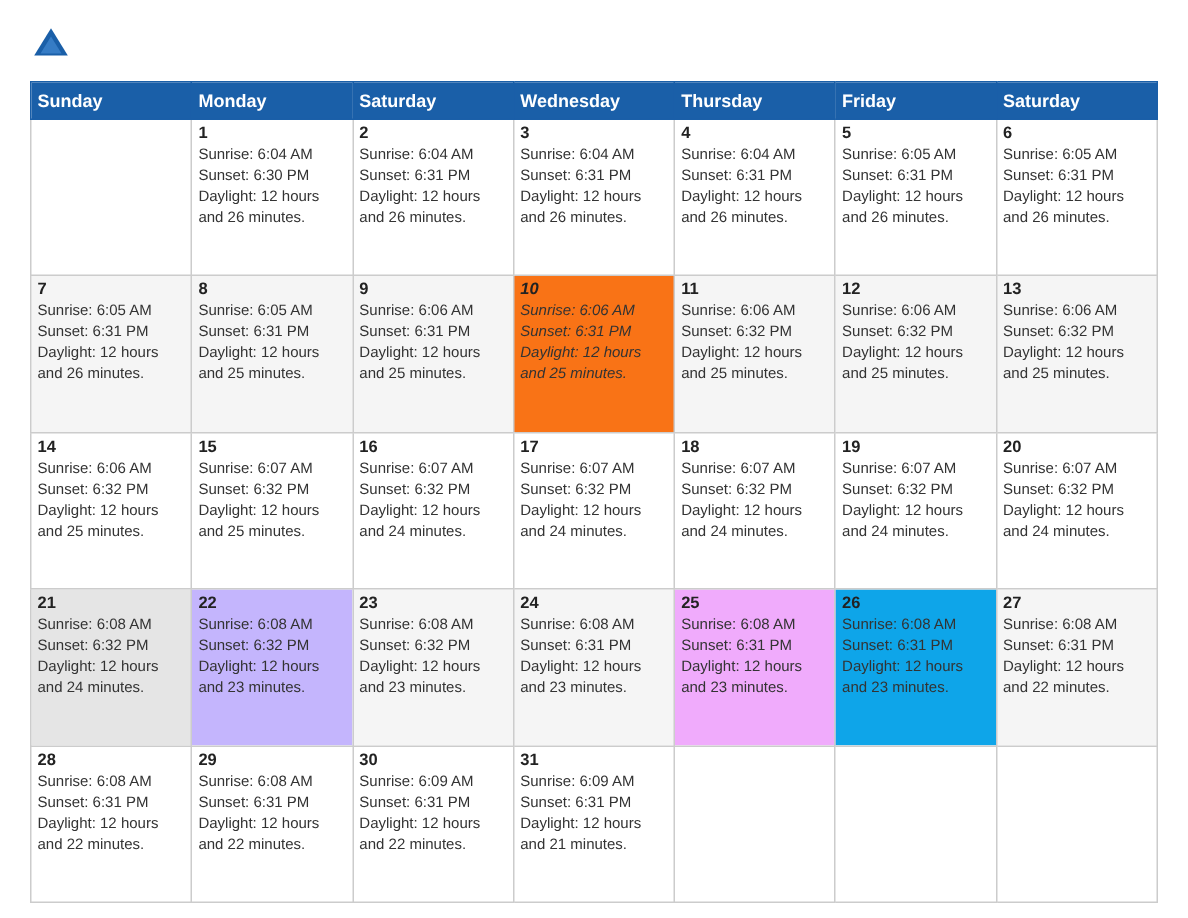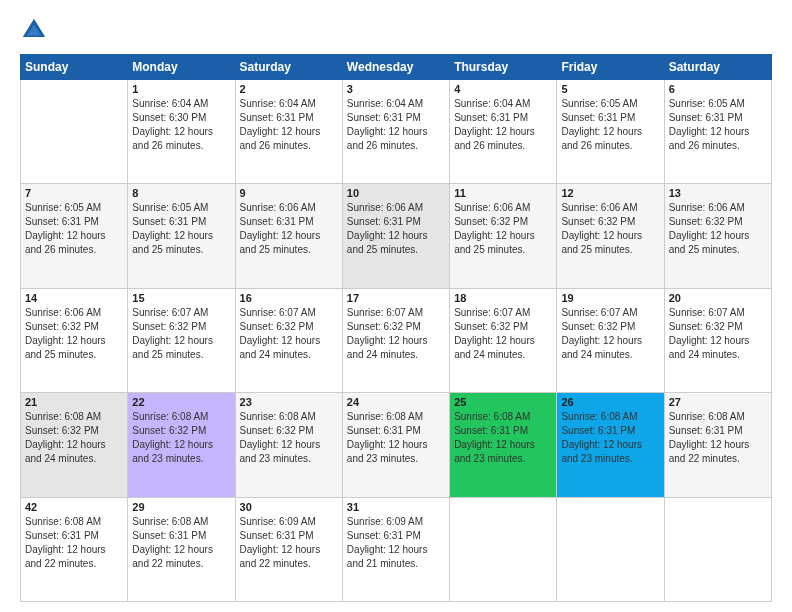--- a/index.html
+++ b/index.html
@@ -205,21 +205,21 @@
 Daylight: 12 hours
 and 25 minutes.</div>
           </td>
           <td style="background-color: rgb(245, 245, 245);">
             <span class="day-number">9</span>
             <div class="day-info" style="white-space: pre-line;">Sunrise: 6:06 AM
 Sunset: 6:31 PM
 Daylight: 12 hours
 and 25 minutes.</div>
           </td>
-          <td style="background-color: #e5e5e5;">
+          <td style="background-color: #f97316; font-style: italic;">
             <span class="day-number">10</span>
             <div class="day-info" style="white-space: pre-line;">Sunrise: 6:06 AM
 Sunset: 6:31 PM
 Daylight: 12 hours
 and 25 minutes.</div>
           </td>
           <td style="background-color: rgb(245, 245, 245);">
             <span class="day-number">11</span>
             <div class="day-info" style="white-space: pre-line;">Sunrise: 6:06 AM
 Sunset: 6:32 PM
@@ -314,21 +314,21 @@
 Daylight: 12 hours
 and 23 minutes.</div>
           </td>
           <td style="background-color: rgb(245, 245, 245);">
             <span class="day-number">24</span>
             <div class="day-info" style="white-space: pre-line;">Sunrise: 6:08 AM
 Sunset: 6:31 PM
 Daylight: 12 hours
 and 23 minutes.</div>
           </td>
-          <td style="background-color: #22c55e;">
+          <td style="background-color: #f0abfc;">
             <span class="day-number">25</span>
             <div class="day-info" style="white-space: pre-line;">Sunrise: 6:08 AM
 Sunset: 6:31 PM
 Daylight: 12 hours
 and 23 minutes.</div>
           </td>
           <td style="background-color: #0ea5e9;">
             <span class="day-number">26</span>
             <div class="day-info" style="white-space: pre-line;">Sunrise: 6:08 AM
 Sunset: 6:31 PM
@@ -338,21 +338,21 @@
           <td style="background-color: rgb(245, 245, 245);">
             <span class="day-number">27</span>
             <div class="day-info" style="white-space: pre-line;">Sunrise: 6:08 AM
 Sunset: 6:31 PM
 Daylight: 12 hours
 and 22 minutes.</div>
           </td>
         </tr>
         <tr>
           <td>
-            <span class="day-number">42</span>
+            <span class="day-number">28</span>
             <div class="day-info" style="white-space: pre-line;">Sunrise: 6:08 AM
 Sunset: 6:31 PM
 Daylight: 12 hours
 and 22 minutes.</div>
           </td>
           <td>
             <span class="day-number">29</span>
             <div class="day-info" style="white-space: pre-line;">Sunrise: 6:08 AM
 Sunset: 6:31 PM
 Daylight: 12 hours

